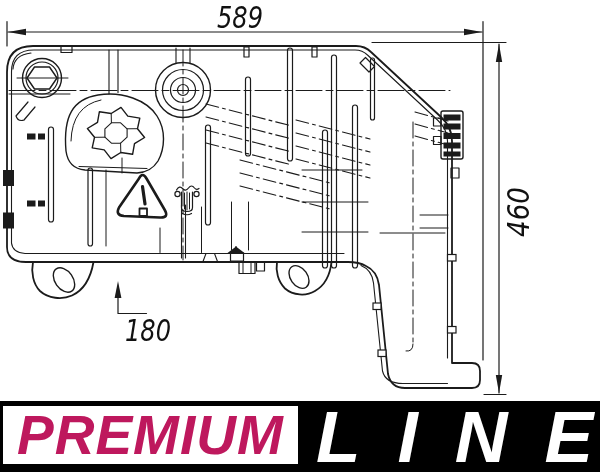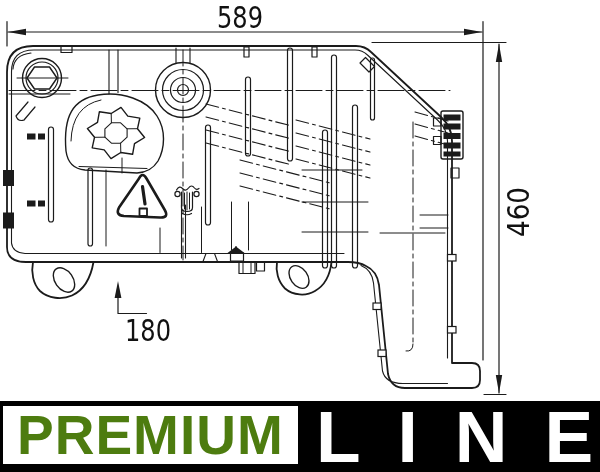--- a/index.html
+++ b/index.html
@@ -1,33 +1,33 @@
 <!DOCTYPE html>
 <html><head>
 <meta charset="utf-8">
 <style>
   html,body{margin:0;padding:0;background:#ffffff;}
   #stage{position:relative;width:600px;height:472px;background:#fff;overflow:hidden;
-         font-family:"Liberation Sans",sans-serif;}
+         font-family:"Liberation Sans",sans-serif;font-style:italic;}
   #drawing{position:absolute;left:0;top:0;}
   
   .ln{fill:none;stroke:#1b1b1b;stroke-linecap:round;stroke-linejoin:round;}
   .w18{stroke-width:1.8;} .w14{stroke-width:1.4;} .w12{stroke-width:1.2;}
   .w11{stroke-width:1.1;} .w10{stroke-width:1;} .w26{stroke-width:2.6;} .w32{stroke-width:3.2;}
   .dash-hatch{stroke-dasharray:13 4 3 4;}
   .dash-center{stroke-dasharray:16 4 4 4;}
   .dash-seam{stroke-dasharray:26 4 7 4;}
   .fillk{fill:#1b1b1b;stroke:none;}
   .tickw{fill:#ffffff;stroke:#1b1b1b;stroke-width:1.2;}
   .dimtxt{font-family:"DejaVu Sans",sans-serif;font-size:31px;fill:#111;}
   
   #banner{position:absolute;left:0;top:401px;width:600px;height:71px;background:#000;}
   #premium-box{position:absolute;left:3px;top:5px;width:295px;height:58px;background:#fff;}
   #premium-label{position:absolute;left:14px;top:0;height:58px;line-height:59px;
-    font-weight:700;font-size:55px;letter-spacing:1px;color:#4d7c0f;white-space:nowrap;}
+    font-weight:700;font-size:55px;letter-spacing:1px;color:#be185d;white-space:nowrap;}
   #line-label{position:absolute;left:316px;top:0;height:71px;line-height:72px;
     font-weight:700;font-size:73px;letter-spacing:37px;color:#fff;white-space:nowrap;}
 </style>
 </head>
 <body>
 
 <div id="stage">
 
   <svg id="drawing" width="600" height="401" viewBox="0 0 600 401" aria-hidden="true">
 

